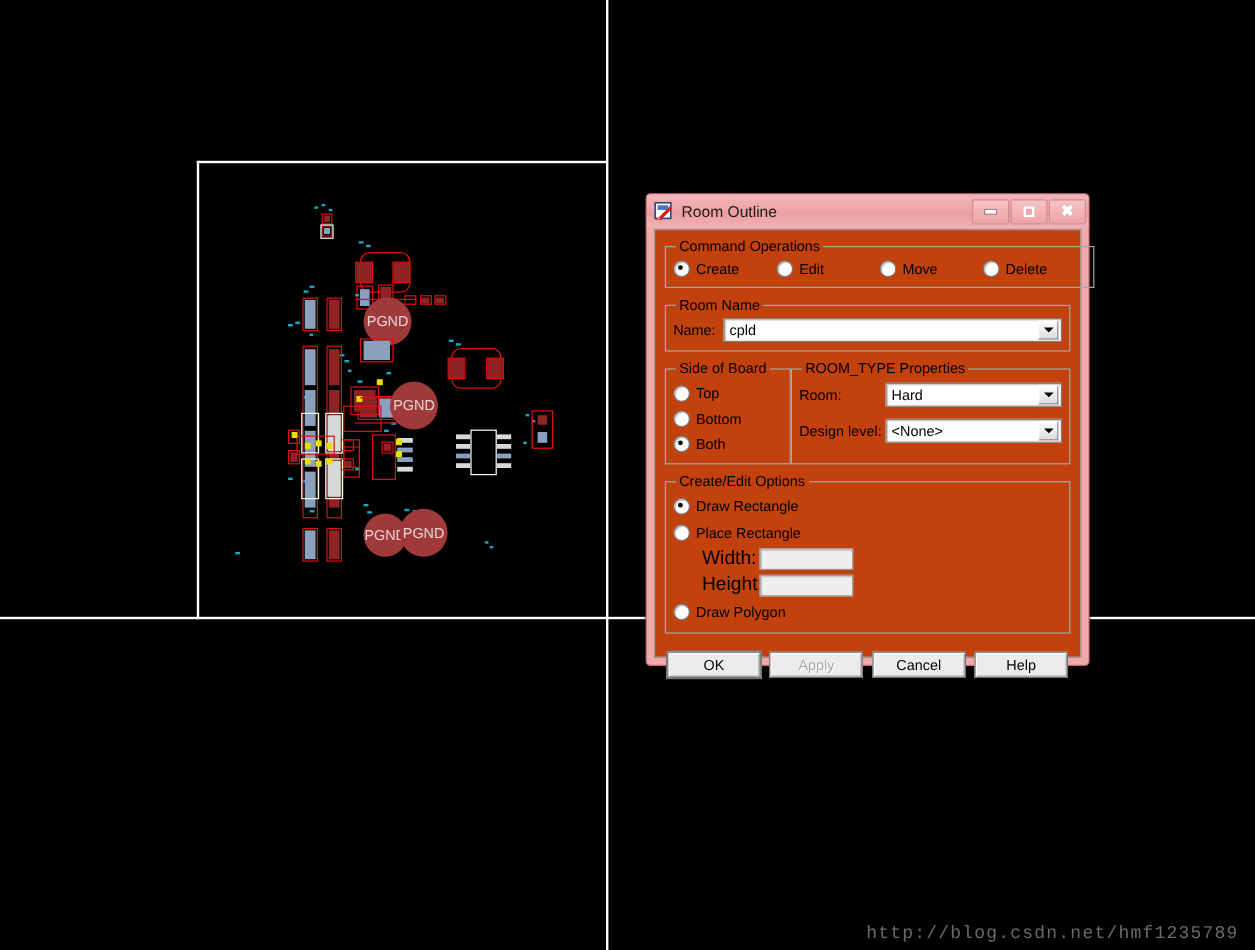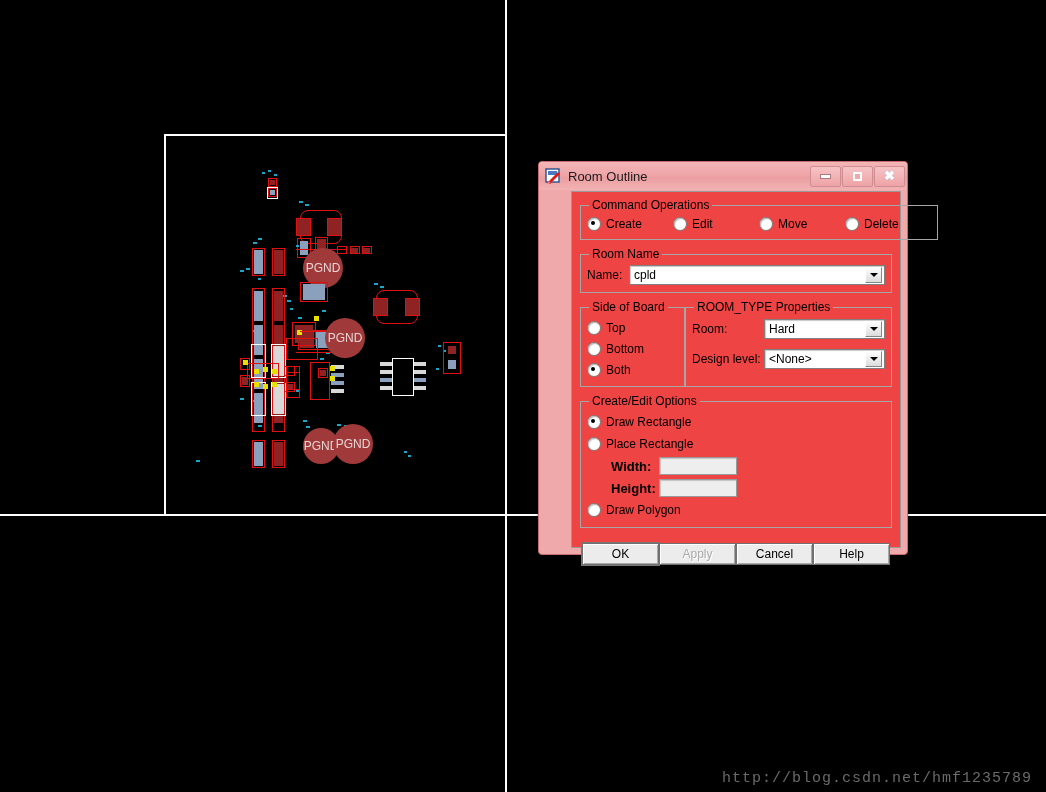--- a/index.html
+++ b/index.html
@@ -74,25 +74,24 @@
   .winbtn span{display:block;}
   .glyph-min{width:9px;height:3px;background:#ffffff;border:1px solid #b0797c;}
   .glyph-max{width:9px;height:9px;border:2px solid #ffffff;box-sizing:border-box;background:#f0a9ab;}
   .glyph-close{
     color:#ffffff;font-size:13px;font-weight:bold;line-height:12px;
     font-family:"Liberation Sans", sans-serif;text-shadow:0 0 1px #7fb0d8;
   }
 
   #body{
     position:absolute;left:6px;top:29px;right:6px;bottom:6px;
-    background:#ef4444;
+    background:#c2410c;
     border:1px solid #9a9a9a;
     box-sizing:border-box;
     padding:6px 8px;
-    margin-left:26px;
   }
 
   fieldset.grp{
     border:1px solid #a6a6a6;
     margin:0 0 7px 0;padding:3px 6px 6px 6px;
     box-sizing:border-box;background:transparent;
   }
   fieldset.grp > legend{
     font-size:12px;color:#000;padding:0 3px;margin-left:2px;
     font-family:"Liberation Sans", sans-serif;
@@ -135,29 +134,29 @@
 
   #midrow{display:flex;}
   #sideboard{width:105px;flex:0 0 auto;}
   #sideboard .radio{display:flex;height:21px;}
   #roomtype{flex:1 1 auto;}
   .proprow{display:flex;align-items:center;height:24px;margin-bottom:6px;}
   .proprow .lbl{font-size:12px;width:72px;color:#000;}
 
   #createopts .radio{display:flex;height:22px;}
   .fieldrow{display:flex;align-items:center;height:22px;margin-left:24px;}
-  .fieldrow .lbl{font-size:13px;width:48px;color:#000;font-weight:bold;}
+  .fieldrow .lbl{font-size:16px;width:48px;color:#000;}
   .txtbox{
     width:78px;height:18px;background:#eeeeee;
     border:1px solid #9a9a9a;
     box-shadow:inset 1px 1px 1px rgba(0,0,0,.18);
     box-sizing:border-box;
   }
 
-  #btnrow{display:flex;justify-content:flex-end;margin-top:6px;padding:8px 2px;}
+  #btnrow{display:flex;justify-content:space-between;margin-top:6px;padding:8px 2px;}
   .btn{
     width:78px;height:22px;
     background:#ececec;
     border:1px solid #707070;
     box-shadow:inset 1px 1px 0 #fff, inset -1px -1px 0 #a8a8a8;
     font-size:12px;color:#000;
     display:flex;align-items:center;justify-content:center;
     font-family:"Liberation Sans", sans-serif;
     box-sizing:border-box;
   }

